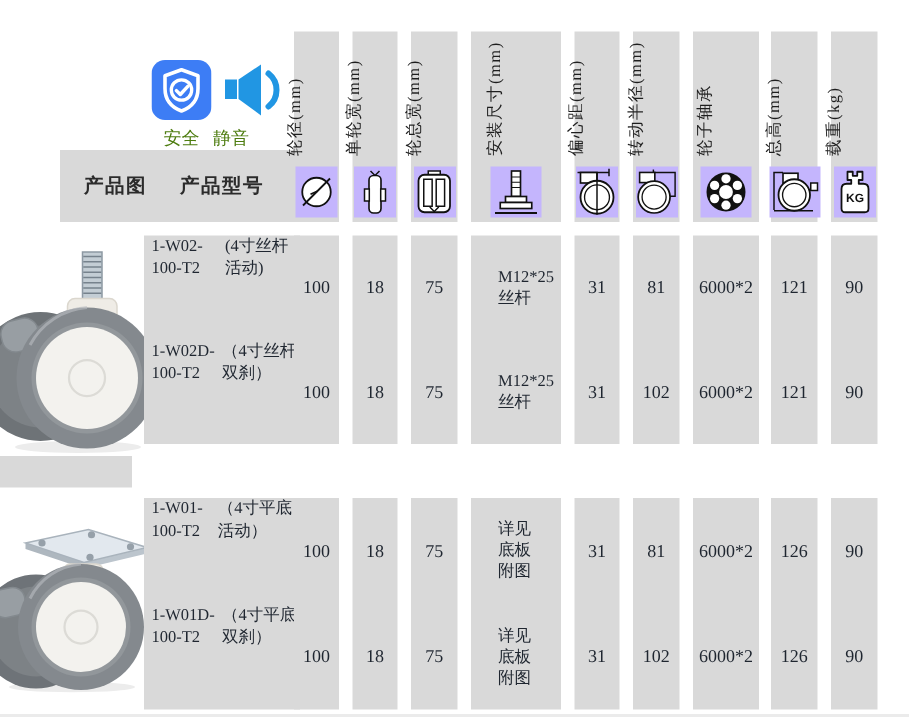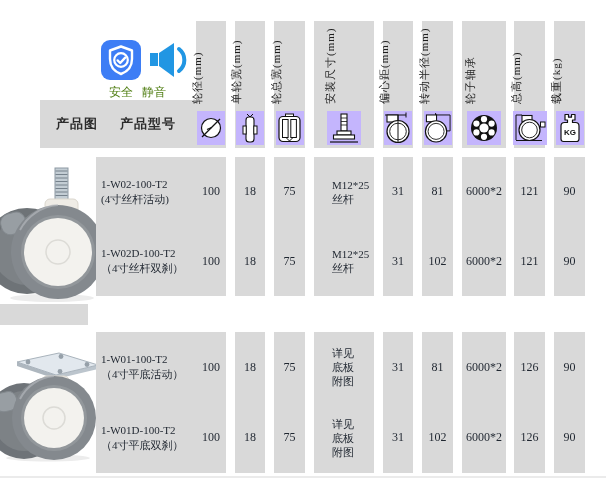--- a/index.html
+++ b/index.html
@@ -28,21 +28,21 @@
   .spec-header{position:absolute;top:21px;height:127px;background:#d9d9d9;}
   .vlabel{position:absolute;left:calc(50% - 7px);bottom:44px;transform-origin:0 100%;
           transform:rotate(-90deg);white-space:nowrap;font-size:11px;line-height:14px;
           color:#1e1e1e;letter-spacing:1px;}
   .icon-box{position:absolute;bottom:3px;left:50%;transform:translateX(-50%);
             background:#c4b5fd;width:28px;height:34px;display:flex;align-items:center;justify-content:center;}
   .icon-box.wide{width:34px;}
   
   .cell{flex:1;display:flex;align-items:center;justify-content:center;
         font-size:12px;color:#1f2630;}
-  .cell.model{flex-direction:column;align-items:flex-start;justify-content:center;
+  .cell.model{align-items:flex-start;justify-content:center;
               padding-left:5px;font-size:11px;line-height:15px;}
   .cell.mount{align-items:center;justify-content:flex-start;text-align:left;
               padding:0 18px;font-size:11px;line-height:14px;}
   .badge-label{position:absolute;top:84px;width:44px;text-align:center;
                font-size:12px;color:#4d7c0f;}
   .divider-band{position:absolute;left:0;top:304px;width:88px;height:21px;background:#d9d9d9;}
   .bottom-line{position:absolute;left:0;top:476px;width:606px;height:2px;background:#ebebeb;}
 </style>
 </head>
 <body>

